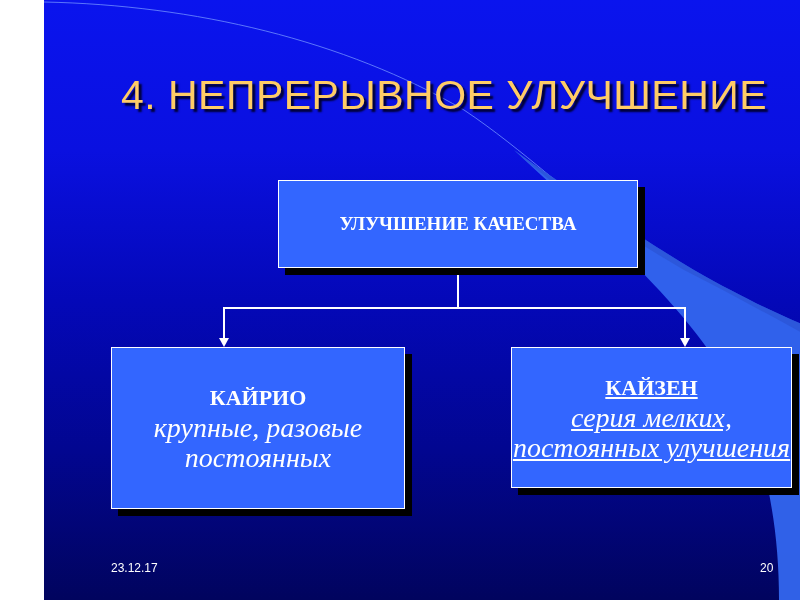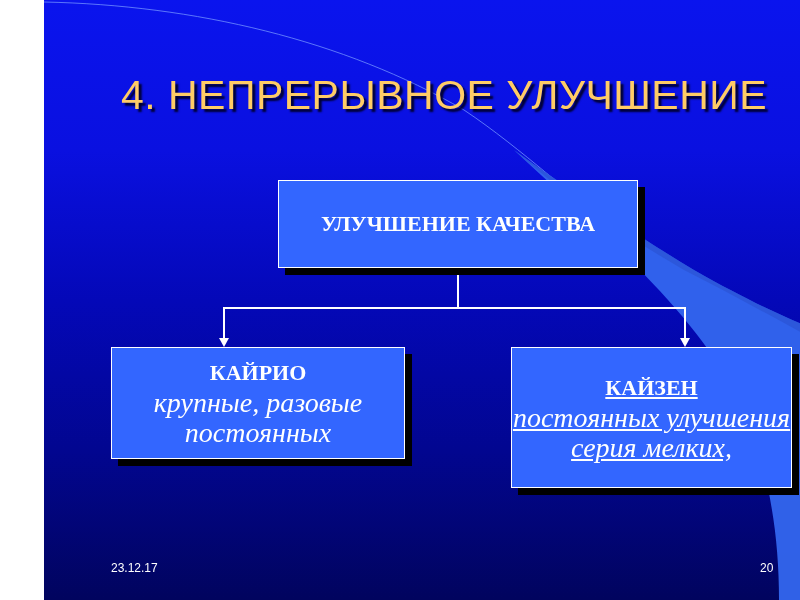--- a/index.html
+++ b/index.html
@@ -14,22 +14,22 @@
     position: absolute; left: 0; top: 72px; width: 800px; text-align: center;
     font-family: "Liberation Sans", sans-serif; font-size: 41px; color: #ffcc66;
     text-shadow: 3px 3px 2px #000033; letter-spacing: 0.5px;
   }
   .box {
     position: absolute; background: #3366ff; border: 1px solid #ffffff;
     box-shadow: 7px 7px 0 #000000; color: #ffffff; text-align: center;
     font-family: "Liberation Serif", serif; display: flex; flex-direction: column;
     justify-content: center; align-items: center; box-sizing: border-box;
   }
-  .box-top { left: 234px; top: 180px; width: 360px; height: 88px; font-size: 22px; font-weight: bold; }
-  .box-left { left: 67px; top: 347px; width: 294px; height: 112px; }
+  .box-top { left: 234px; top: 180px; width: 360px; height: 88px; font-size: 19px; font-weight: bold; }
+  .box-left { left: 67px; top: 347px; width: 294px; height: 162px; }
   .box-right { left: 467px; top: 347px; width: 281px; height: 141px; text-decoration: underline; }
   .box .head { font-size: 22px; font-weight: bold; line-height: 30px; }
   .box .desc { font-size: 28px; font-style: italic; line-height: 30px; }
   .connector { position: absolute; left: 0; top: 0; width: 800px; height: 600px; pointer-events: none; }
   .footer-date {
     position: absolute; left: 67px; top: 561px; font-family: "Liberation Sans", sans-serif;
     font-size: 12px; color: #ffffff;
   }
   .footer-page {
     position: absolute; left: 716px; top: 561px; font-family: "Liberation Sans", sans-serif;
@@ -65,19 +65,19 @@
   </div>
 
   <div class="box box-left">
     <span class="head">КАЙРИО</span>
     <span class="desc">крупные, разовые</span>
     <span class="desc">постоянных</span>
   </div>
 
   <div class="box box-right">
     <span class="head">КАЙЗЕН</span>
+    <span class="desc">серия мелких,</span>
     <span class="desc">постоянных улучшения</span>
-    <span class="desc">серия мелких,</span>
   </div>
 
   <div class="footer-date">23.12.17</div>
   <div class="footer-page">20</div>
 </div>
 
 </body></html>

